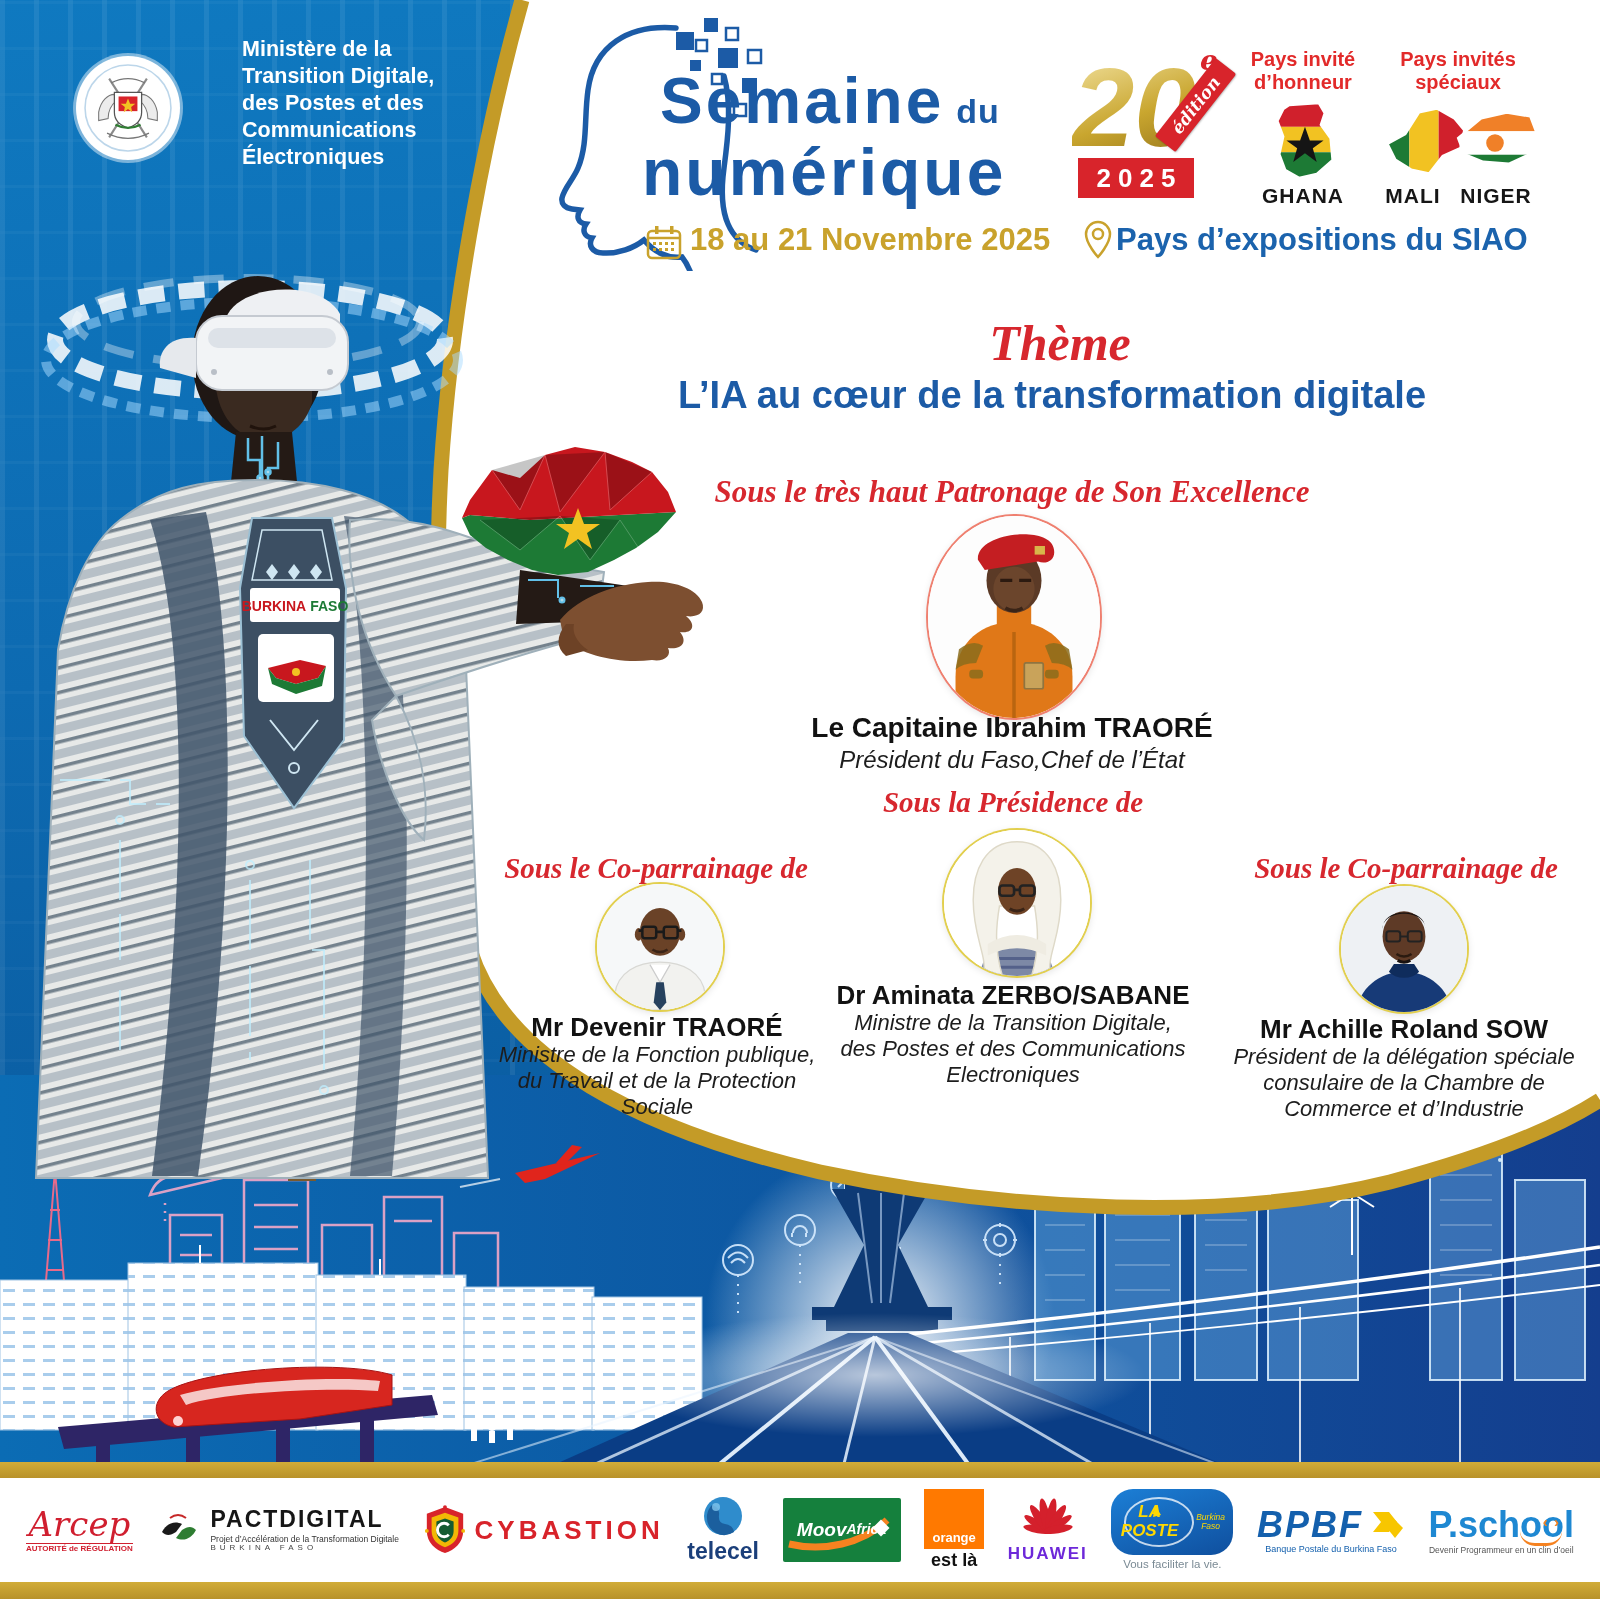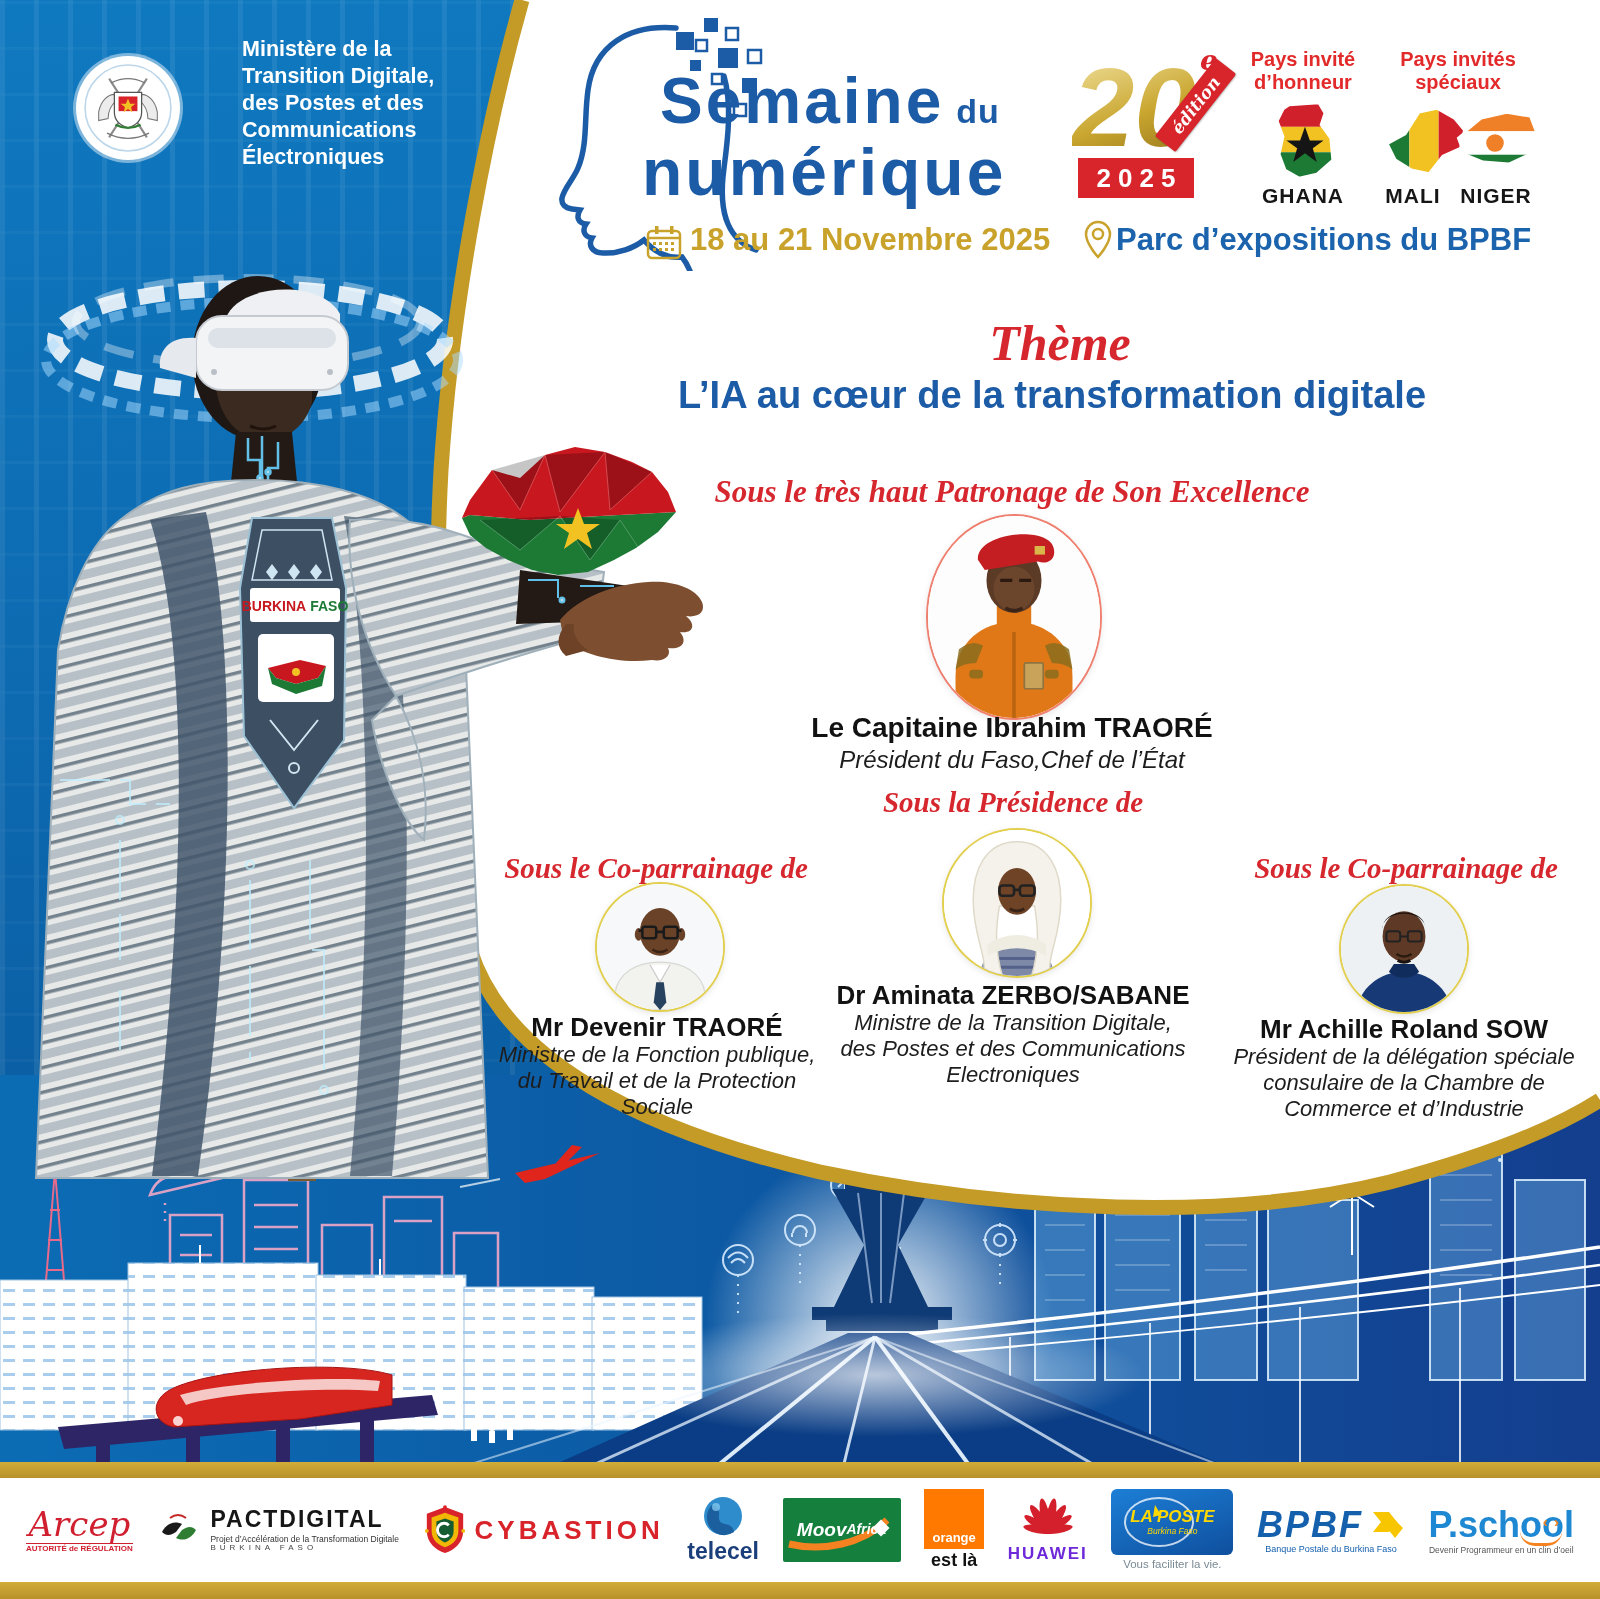--- a/index.html
+++ b/index.html
@@ -53,22 +53,22 @@
   .cyb-name{color:#d8232a;font-weight:bold;font-size:26px;letter-spacing:4px;}
   .telecel-name{color:#1b3f7a;font-weight:bold;font-size:23px;margin-top:2px;}
   .moov-box{width:118px;height:64px;background:#15803d;border-radius:2px;position:relative;
     display:flex;flex-direction:row;align-items:center;justify-content:center;color:#fff;overflow:hidden;}
   .moov-l1{font-weight:bold;font-style:italic;font-size:19px;z-index:2;}
   .moov-l2{font-weight:bold;font-style:italic;font-size:14px;z-index:2;}
   .orange-box{width:60px;height:60px;background:#ff7900;color:#fff;display:flex;align-items:flex-end;justify-content:center;
     font-size:13px;font-weight:bold;padding-bottom:4px;box-sizing:border-box;}
   .orange-tag{color:#111;font-weight:bold;font-size:18px;margin-top:2px;}
   .huawei-name{color:#6d28d9;font-weight:bold;font-size:17px;letter-spacing:2px;margin-top:2px;}
-  .laposte-box{width:122px;height:66px;border-radius:6px;background:linear-gradient(160deg,#1c7fd6,#0f4f9e);
-    display:flex;flex-direction:column;align-items:center;justify-content:center;position:relative;overflow:hidden;}
+  .laposte-box{width:122px;height:66px;border-radius:22px;background:linear-gradient(160deg,#1c7fd6,#0f4f9e);
+    display:flex;flex-direction:row;align-items:center;justify-content:center;position:relative;overflow:hidden;text-align:center;}
   .laposte-name{color:#ffd800;font-weight:bold;font-style:italic;font-size:17px;z-index:2;}
   .laposte-region{color:#ffd800;font-size:8.5px;font-style:italic;z-index:2;}
   .laposte-tag{color:#7a8a94;font-size:11.5px;margin-top:3px;}
   .bpbf-name{color:#1460ad;font-weight:900;font-style:italic;font-size:36px;letter-spacing:2px;}
   .bpbf-sub{color:#1460ad;font-size:9px;margin-top:1px;}
   .pschool-name{color:#1e88d2;font-weight:900;font-size:36px;position:relative;}
   .pschool-sub{color:#555;font-size:8.5px;margin-top:2px;}
   .pschool-glyphs{position:absolute;right:14px;top:9px;font-size:15px;font-weight:bold;color:#f58220;letter-spacing:1px;}
   .pschool-smile{position:absolute;right:12px;bottom:-2px;width:42px;height:12px;border:3px solid #f58220;border-top:none;
     border-left:none;border-right:none;border-radius:0 0 40px 40px;}
@@ -516,21 +516,21 @@
         <rect x="13" y="24" width="3" height="3"></rect>
         <rect x="19" y="24" width="3" height="3"></rect>
         <rect x="25" y="24" width="3" height="3"></rect>
     </g>
   </svg>
   <div class="abs date-text">18 au 21 Novembre 2025</div>
   <svg class="abs" style="left:1084px;top:220px;" width="28" height="40" viewBox="0 0 28 40">
     <path d="M14,2 C7,2 2,8 2,14 C2,24 14,37 14,37 C14,37 26,24 26,14 C26,8 21,2 14,2 Z" fill="none" stroke="#c9a22c" stroke-width="2.5"></path>
     <circle cx="14" cy="14" r="5" fill="none" stroke="#c9a22c" stroke-width="2.5"></circle>
   </svg>
-  <div class="abs venue-text">Parc d’expositions du BPBF</div>
+  <div class="abs venue-text">Pays d’expositions du SIAO</div>
 
   <div class="cx script theme-script">Thème</div>
   <div class="cx theme-text">L’IA au cœur de la transformation digitale</div>
 
   <div class="cx script sec-heading" style="left:1012px;top:474px;font-size:31px;">Sous le très haut Patronage de Son Excellence</div>
   <div class="abs photo ring-red" style="left:928px;top:516px;width:172px;height:202px;">
     <svg width="172" height="202" viewBox="0 0 100 120" preserveAspectRatio="xMidYMax slice">
       <rect width="100" height="120" fill="#fdfdfd"></rect>
       <path d="M16,120 L16,96 C16,76 32,64 50,64 C68,64 84,76 84,96 L84,120 Z" fill="#e07818"></path>
       <g fill="#8a6d1d" opacity="0.85">

